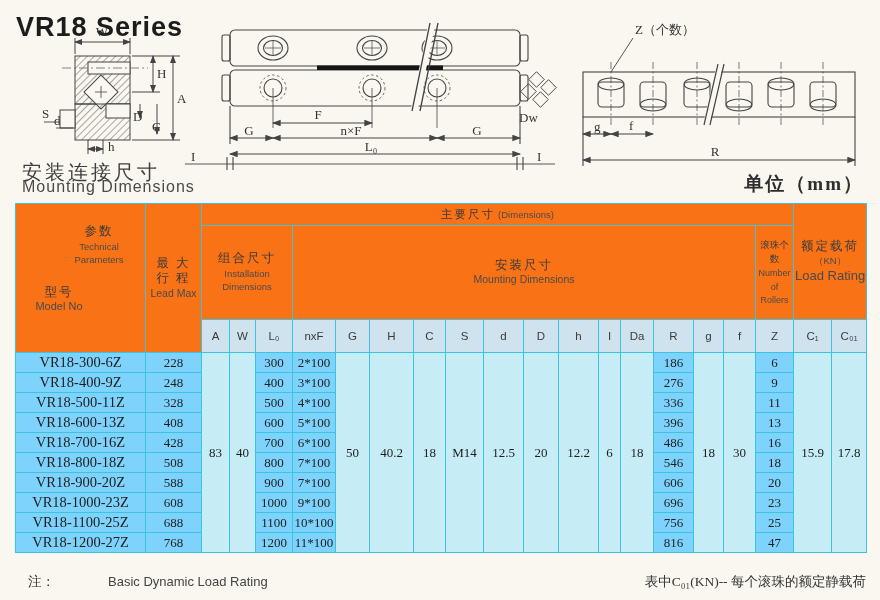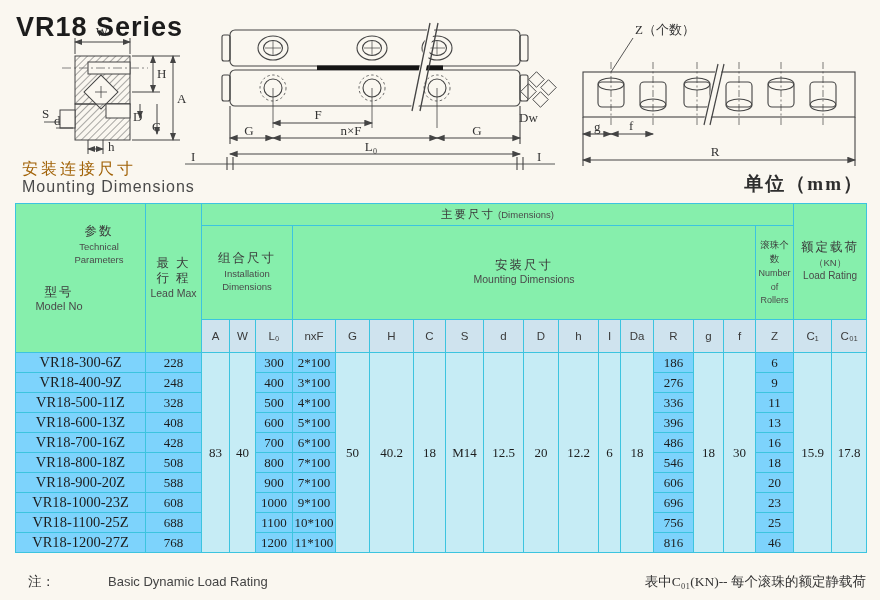--- a/index.html
+++ b/index.html
@@ -1,31 +1,31 @@
 <!DOCTYPE html>
 <html><head>
 <meta charset="utf-8">
 <style>
   html,body{margin:0;padding:0;}
   body{width:880px;height:600px;background:#faf7f0;position:relative;overflow:hidden;
        font-family:"Liberation Sans",sans-serif;}
   .abs{position:absolute;}
   #title{left:16px;top:12px;font-size:27px;font-weight:900;color:#1c1c1c;letter-spacing:1px;}
-  #subtitle-cn{left:22px;top:159px;font-size:16px;color:#a16207;letter-spacing:3px;
+  #subtitle-cn{left:22px;top:159px;font-size:20px;color:#404040;letter-spacing:3px;
        font-family:"Liberation Serif",serif;}
   #subtitle-en{left:22px;top:178px;font-size:16px;color:#4a4a4a;letter-spacing:1px;}
   #unit-label{right:16px;top:171px;font-size:19px;font-weight:bold;color:#2e2e2e;
        font-family:"Liberation Serif",serif;letter-spacing:2px;}
   svg text{font-family:"Liberation Serif",serif;font-size:13px;fill:#333;}
   
   #dim-table{position:absolute;left:15px;top:203px;width:851px;border-collapse:collapse;
        table-layout:fixed;}
   #dim-table th,#dim-table td{border:1.5px solid #3cc4df;padding:0;text-align:center;
        vertical-align:middle;overflow:hidden;}
-  #dim-table th{background:#86efac;color:#3a3a3a;font-weight:normal;font-size:11px;line-height:1.25;}
+  #dim-table th{background:#f97316;color:#3a3a3a;font-weight:normal;font-size:11px;line-height:1.25;}
   #dim-table td{background:#c6ecf5;color:#1d1d1d;font-size:13px;height:19px;
        font-family:"Liberation Serif",serif;}
   #dim-table td.val{background:#7dd3fc;font-size:13px;}
   #dim-table td.model{font-size:14.5px;}
   #dim-table .letters th{height:32px;font-size:11.5px;background:#cfe3ee;}
   .cn{font-size:12.5px;letter-spacing:2px;font-family:"Liberation Serif",serif;}
   .en{font-size:9.5px;color:#4a4a4a;}
   th.diag{position:relative;background:
      linear-gradient(to bottom right,transparent 49.5%,#3cc4df 49.5%,#3cc4df 50.6%,transparent 50.6%),#cfe6f2;}
   th.diag .tr{position:absolute;top:20px;right:4px;width:84px;text-align:center;}
@@ -278,21 +278,21 @@
         <span class="cn">行 程</span><br>
         <span class="en" style="font-size:10.5px">Lead Max</span>
       </th>
       <th colspan="17">
         <span class="cn" style="font-size:11.5px">主要尺寸</span>
         <span class="en">(Dimensions)</span>
       </th>
       <th colspan="2" rowspan="2">
         <span class="cn">额定载荷</span><br>
         <span class="en">（KN）</span><br>
-        <span class="en" style="font-size:10px">Load Rating</span>
+        <span class="en" style="font-size:13px">Load Rating</span>
       </th>
     </tr>
     <tr style="height:94px;">
       <th colspan="3">
         <span class="cn">组合尺寸</span><br>
         <span class="en">Installation Dimensions</span>
       </th>
       <th colspan="13">
         <span class="cn">安装尺寸</span><br>
         <span class="en" style="font-size:10.5px">Mounting Dimensions</span>
@@ -411,21 +411,21 @@
         <td class="val">10*100</td>
         <td class="val">756</td>
         <td class="val">25</td>
       </tr>
       <tr>
         <td class="model val">VR18-1200-27Z</td>
         <td class="val">768</td>
         <td class="val">1200</td>
         <td class="val">11*100</td>
         <td class="val">816</td>
-        <td class="val">46</td>
+        <td class="val">47</td>
       </tr>
     </tbody>
 </table>
 
 <div class="abs" id="footnote">
   <span>注：</span>
   <span class="eng">Basic Dynamic Load Rating</span>
   <span class="gap"></span>
   <span>表中C₀₁(KN)-- 每个滚珠的额定静载荷</span>
 </div>

